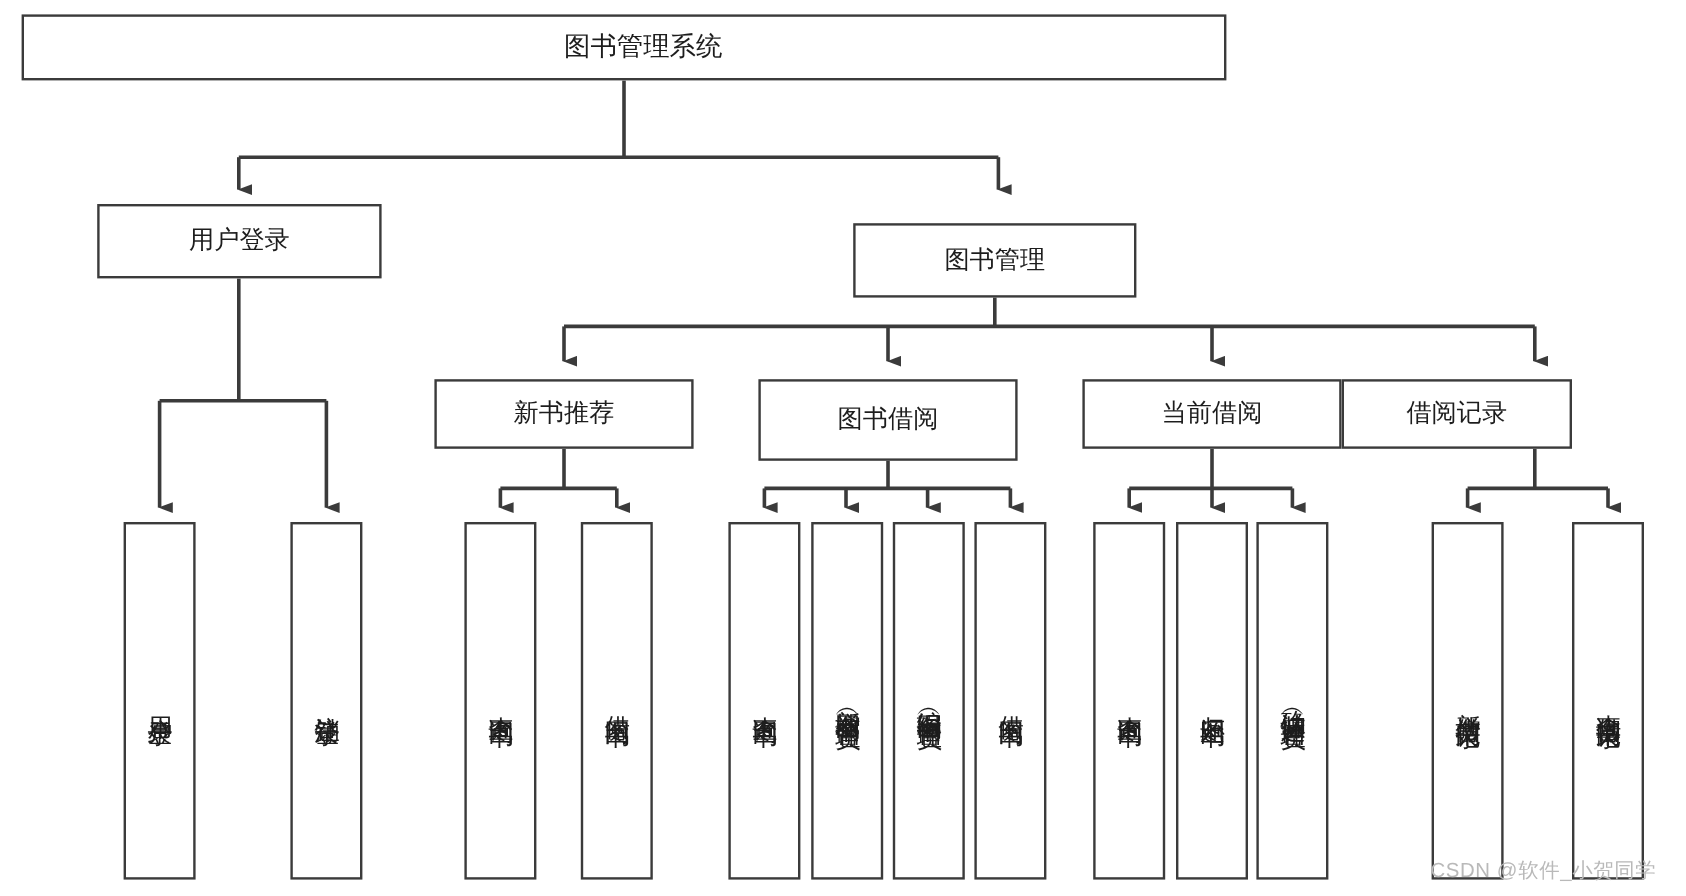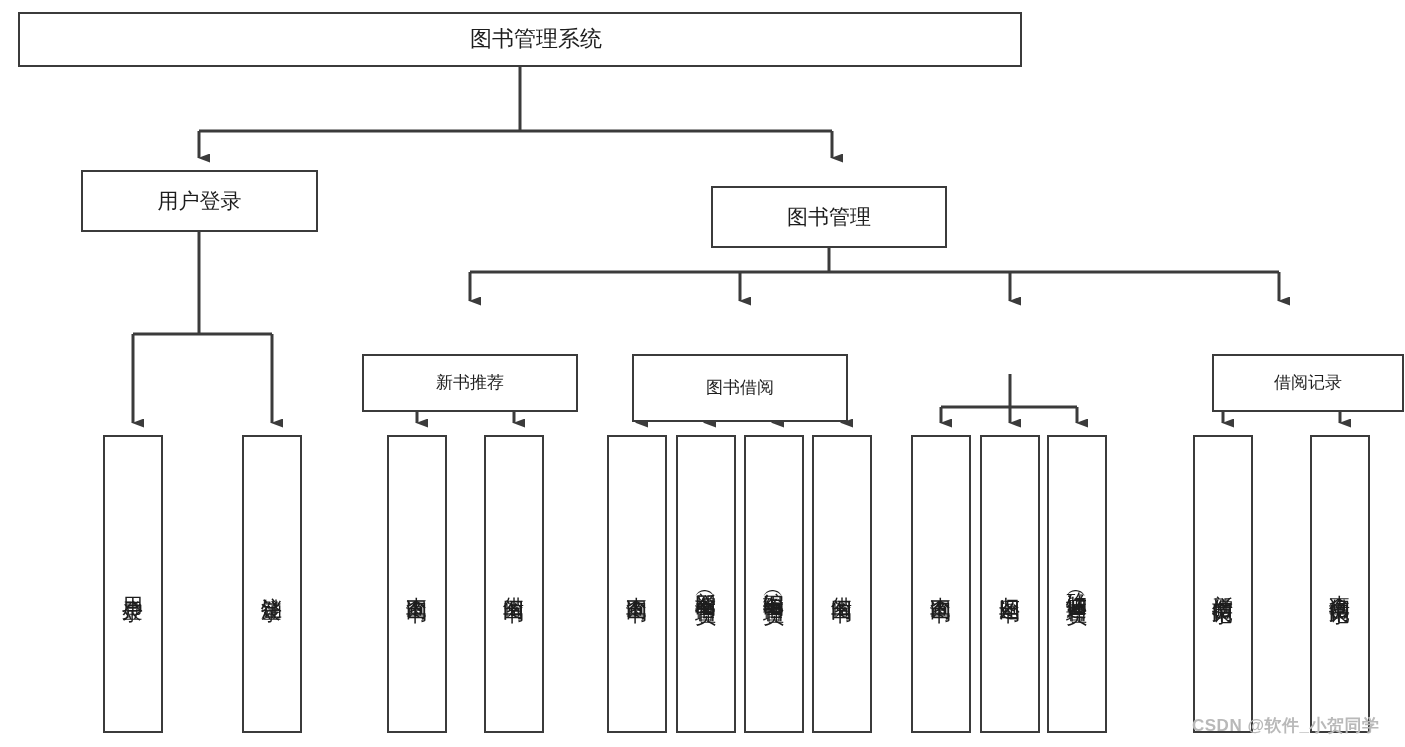--- a/index.html
+++ b/index.html
@@ -32,38 +32,37 @@
     background: #ffffff;
     display: flex;
     align-items: center;
     justify-content: center;
     color: #1d1d1d;
     line-height: 1.12;
     text-align: center;
   }
   .node.root   { font-size: 22px; padding-left: 32px; }
   .node.lvl2   { font-size: 21px; }
-  .node.lvl3   { font-size: 17px; margin-top: 38px; }
+  .node.lvl3   { font-size: 21px; }
   .node.leaf   { font-size: 21px; }
   .leaf .vtext {
     writing-mode: vertical-rl;
     text-orientation: upright;
     letter-spacing: 2px;
     line-height: 1;
     white-space: nowrap;
     display: block;
   }
   .watermark {
     position: absolute;
     color: #b9b9b9;
     font-size: 17px;
     white-space: nowrap;
     letter-spacing: 0.5px;
     z-index: 5;
-    font-weight: bold;
   }
 </style>
 </head>
 <body>
 
 <div id="canvas">
 
   <svg id="wires" viewBox="0 0 1405 747">
     <defs>
       <marker id="arw" markerWidth="10" markerHeight="12" refX="4.5" refY="11" orient="auto" markerUnits="userSpaceOnUse">
@@ -124,21 +123,24 @@
   <div class="node lvl2" style="left:711px; top:170px; width:236px; height:62px;margin-top:16px;">
     <span>图书管理</span>
   </div>
 
   <div class="node lvl3" style="left:362px; top:316px; width:216px; height:58px;">
     <span>新书推荐</span>
   </div>
   <div class="node lvl3" style="left:632px; top:316px; width:216px; height:68px;">
     <span>图书借阅</span>
   </div>
-  <div class="node lvl3" style="left:1212px; top:316px; width:192px; height:58px;">
+  <div class="node lvl3" style="left:902px; top:316px; width:216px; height:58px;">
+    <span>当前借阅</span>
+  </div>
+  <div class="node lvl3" style="left:1118px; top:316px; width:192px; height:58px;">
     <span>借阅记录</span>
   </div>
 
   <div class="node leaf" style="left:103px; top:435px; width:60px; height:298px;">
     <span class="vtext">用户登录</span>
   </div>
   <div class="node leaf" style="left:242px; top:435px; width:60px; height:298px;">
     <span class="vtext">注销登录</span>
   </div>
 

